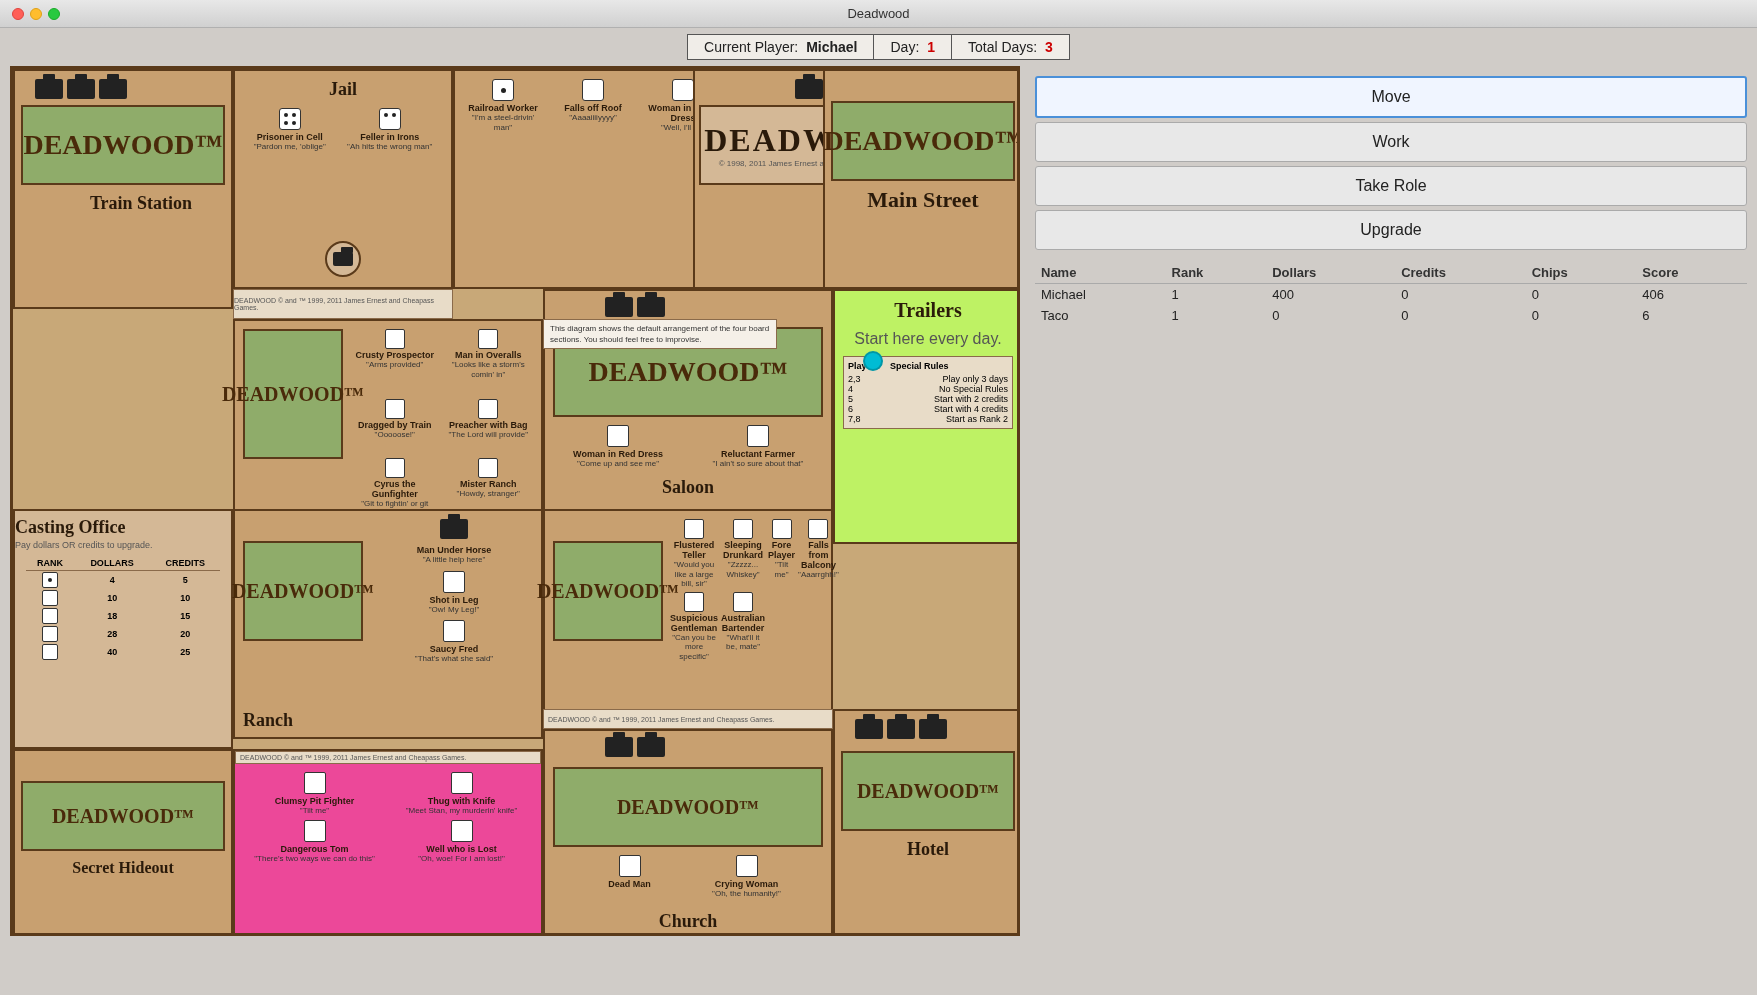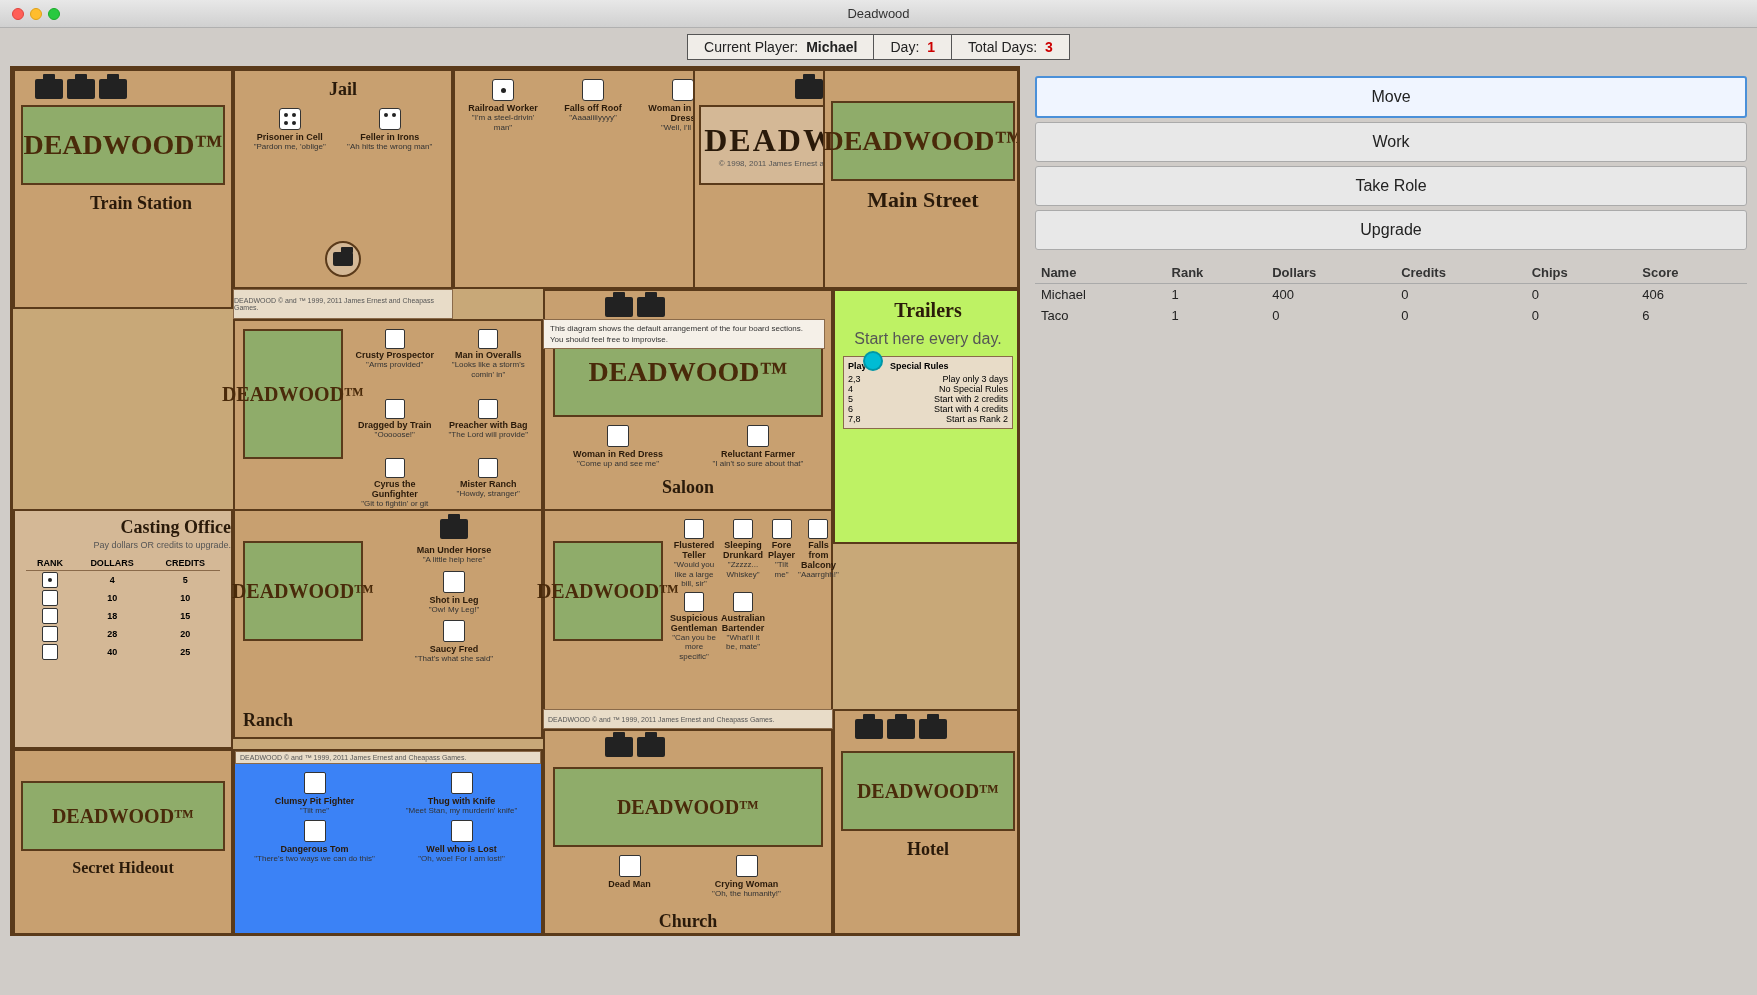--- a/index.html
+++ b/index.html
@@ -415,21 +415,21 @@
           <span>Start with 4 credits</span>
         </div>
         <div style="display:flex; justify-content:space-between;">
           <span>7,8</span>
           <span>Start as Rank 2</span>
         </div>
       </div>
     </div>
 
     <div style="position:absolute; left:0; top:440px; width:220px; height:240px; background:#d4b896; border:2px solid #5a3a1a;">
-      <div style="text-align:right; padding:6px 0 2px;">
+      <div style="text-align:left; padding:6px 0 2px;">
         <div style="font-family:Georgia,serif; font-size:18px; font-weight:bold; color:#2a1a0a;">Casting Office</div>
         <div style="font-size:9px; color:#555; margin-top:2px;">Pay dollars OR credits to upgrade.</div>
       </div>
 
       <table class="upgrade-table" style="margin:4px auto; width:90%;">
         <thead>
           <tr>
             <th style="font-size:9px; text-align:center; border-bottom:1px solid #8a6a4a; padding:2px;">RANK</th>
             <th style="font-size:9px; text-align:center; border-bottom:1px solid #8a6a4a; padding:2px;">DOLLARS</th>
             <th style="font-size:9px; text-align:center; border-bottom:1px solid #8a6a4a; padding:2px;">CREDITS</th>
@@ -565,21 +565,21 @@
 
     <div style="position:absolute; left:0; top:680px; width:220px; height:190px; background:#c8a070; border:2px solid #5a3a1a;">
       <div style="margin:30px 6px 6px; background:#8fac6a; border:2px solid #5a3a1a; height:70px; display:flex; align-items:center; justify-content:center;">
         <div class="deadwood-logo medium">DEADWOOD™</div>
       </div>
       <div style="text-align:center; margin-top:8px;">
         <span class="board-section-label" style="font-size:16px;">Secret Hideout</span>
       </div>
     </div>
 
-    <div style="position:absolute; left:220px; top:680px; width:310px; height:190px; background:#3b82f6; border:2px solid #5a3a1a;">
+    <div style="position:absolute; left:220px; top:680px; width:310px; height:190px; background:#ec4899; border:2px solid #5a3a1a;">
 
       <div style="background:#e8dcc8; border:1px solid #8a6a4a; padding:2px 4px; font-size:7px; color:#555; margin-bottom:4px;">DEADWOOD © and ™ 1999, 2011 James Ernest and Cheapass Games.</div>
       <div style="display:grid; grid-template-columns:1fr 1fr; gap:4px; padding:4px 8px;">
         <div style="text-align:center;">
           <div style="width:22px;height:22px;background:white;border:1px solid #333;border-radius:2px;margin:0 auto 2px;"></div>
           <div class="role-name">Clumsy Pit Fighter</div>
           <div class="role-text">"Tilt me"</div>
         </div>
         <div style="text-align:center;">
           <div style="width:22px;height:22px;background:white;border:1px solid #333;border-radius:2px;margin:0 auto 2px;"></div>
@@ -619,21 +619,21 @@
           <div style="width:22px;height:22px;background:white;border:1px solid #333;border-radius:2px;margin:0 auto 2px;"></div>
           <div class="role-name">Crying Woman</div>
           <div class="role-text">"Oh, the humanity!"</div>
         </div>
       </div>
       <div style="text-align:center; margin-top:8px;">
         <span class="board-section-label">Church</span>
       </div>
     </div>
 
-    <div style="position:absolute; left:530px; top:250px; width:282px; height:30px; background:#f5f0e8; border:1px solid #8a6a4a; padding:3px 6px; font-size:8px; color:#333; line-height:1.4;">
+    <div style="position:absolute; left:530px; top:250px; width:234px; height:30px; background:#f5f0e8; border:1px solid #8a6a4a; padding:3px 6px; font-size:8px; color:#333; line-height:1.4;">
       This diagram shows the default arrangement of the four board sections. You should feel free to improvise.
     </div>
 
     <div style="position:absolute; left:530px; top:640px; width:290px; height:20px; background:#e8dcc8; border:1px solid #8a6a4a; padding:2px 4px; font-size:7px; color:#555; display:flex; align-items:center;">
       DEADWOOD © and ™ 1999, 2011 James Ernest and Cheapass Games.
     </div>
 
   </div>
 
   <div class="right-panel">

